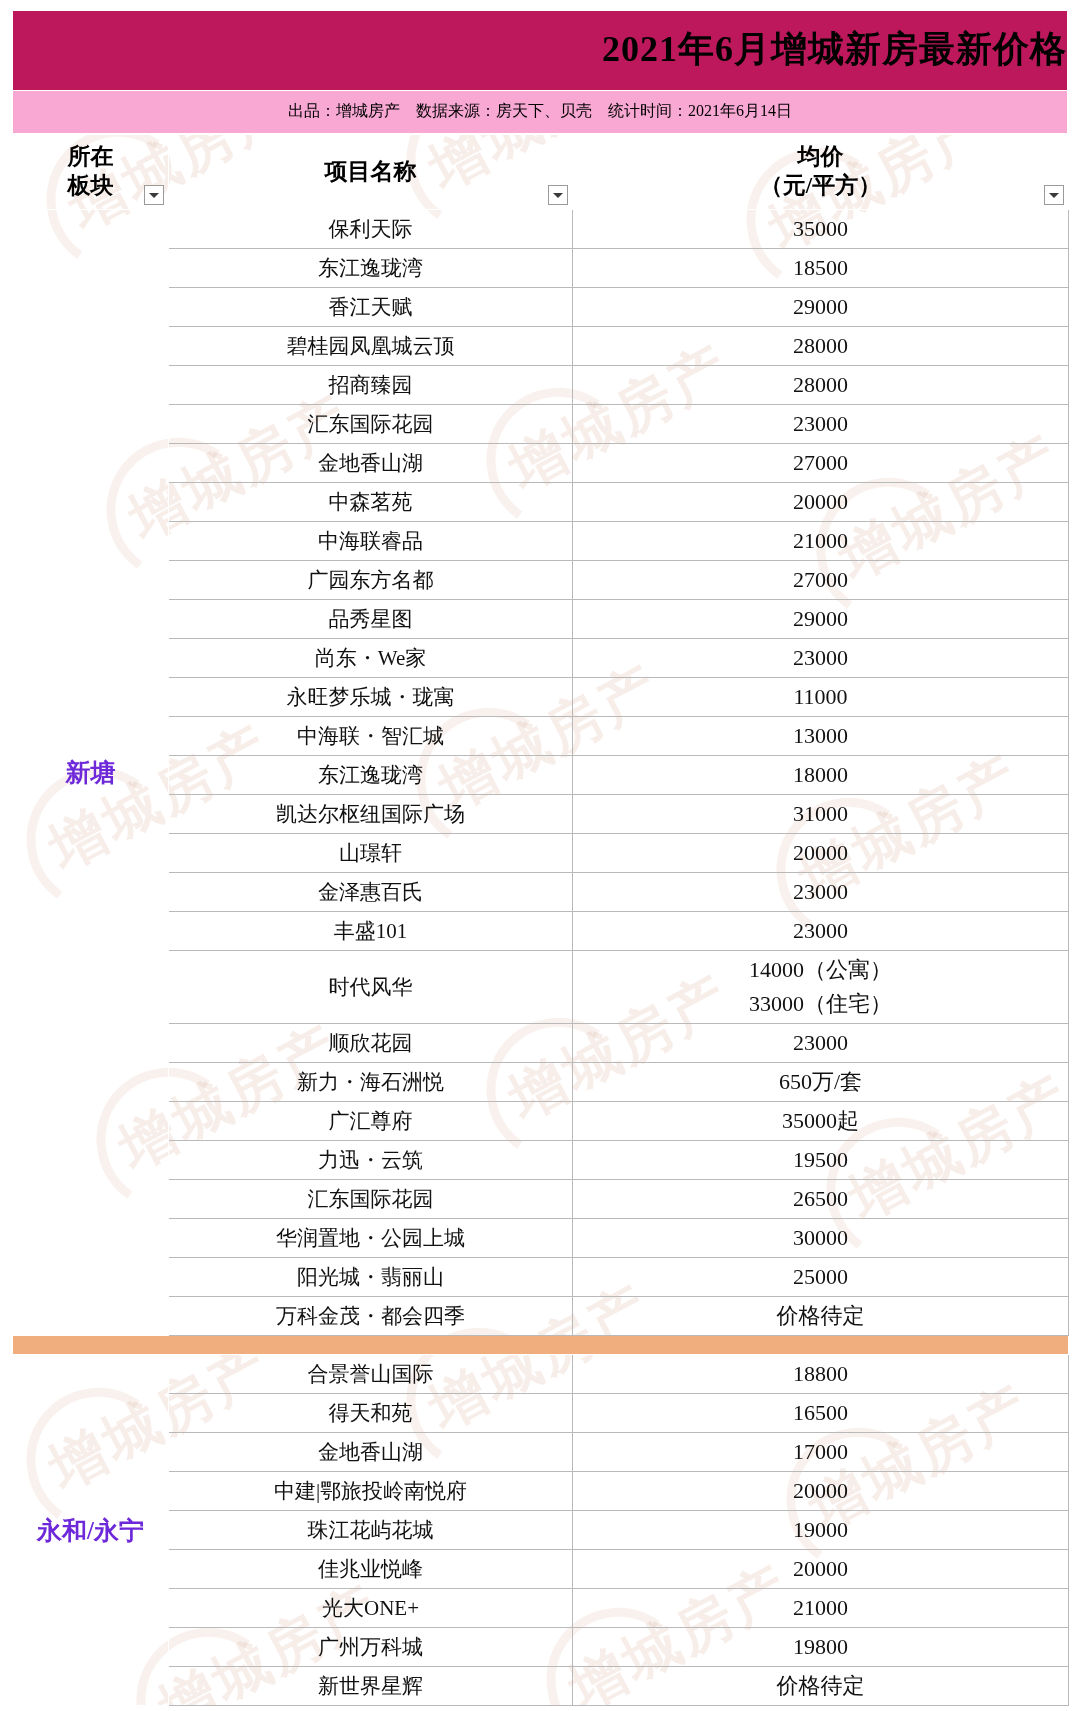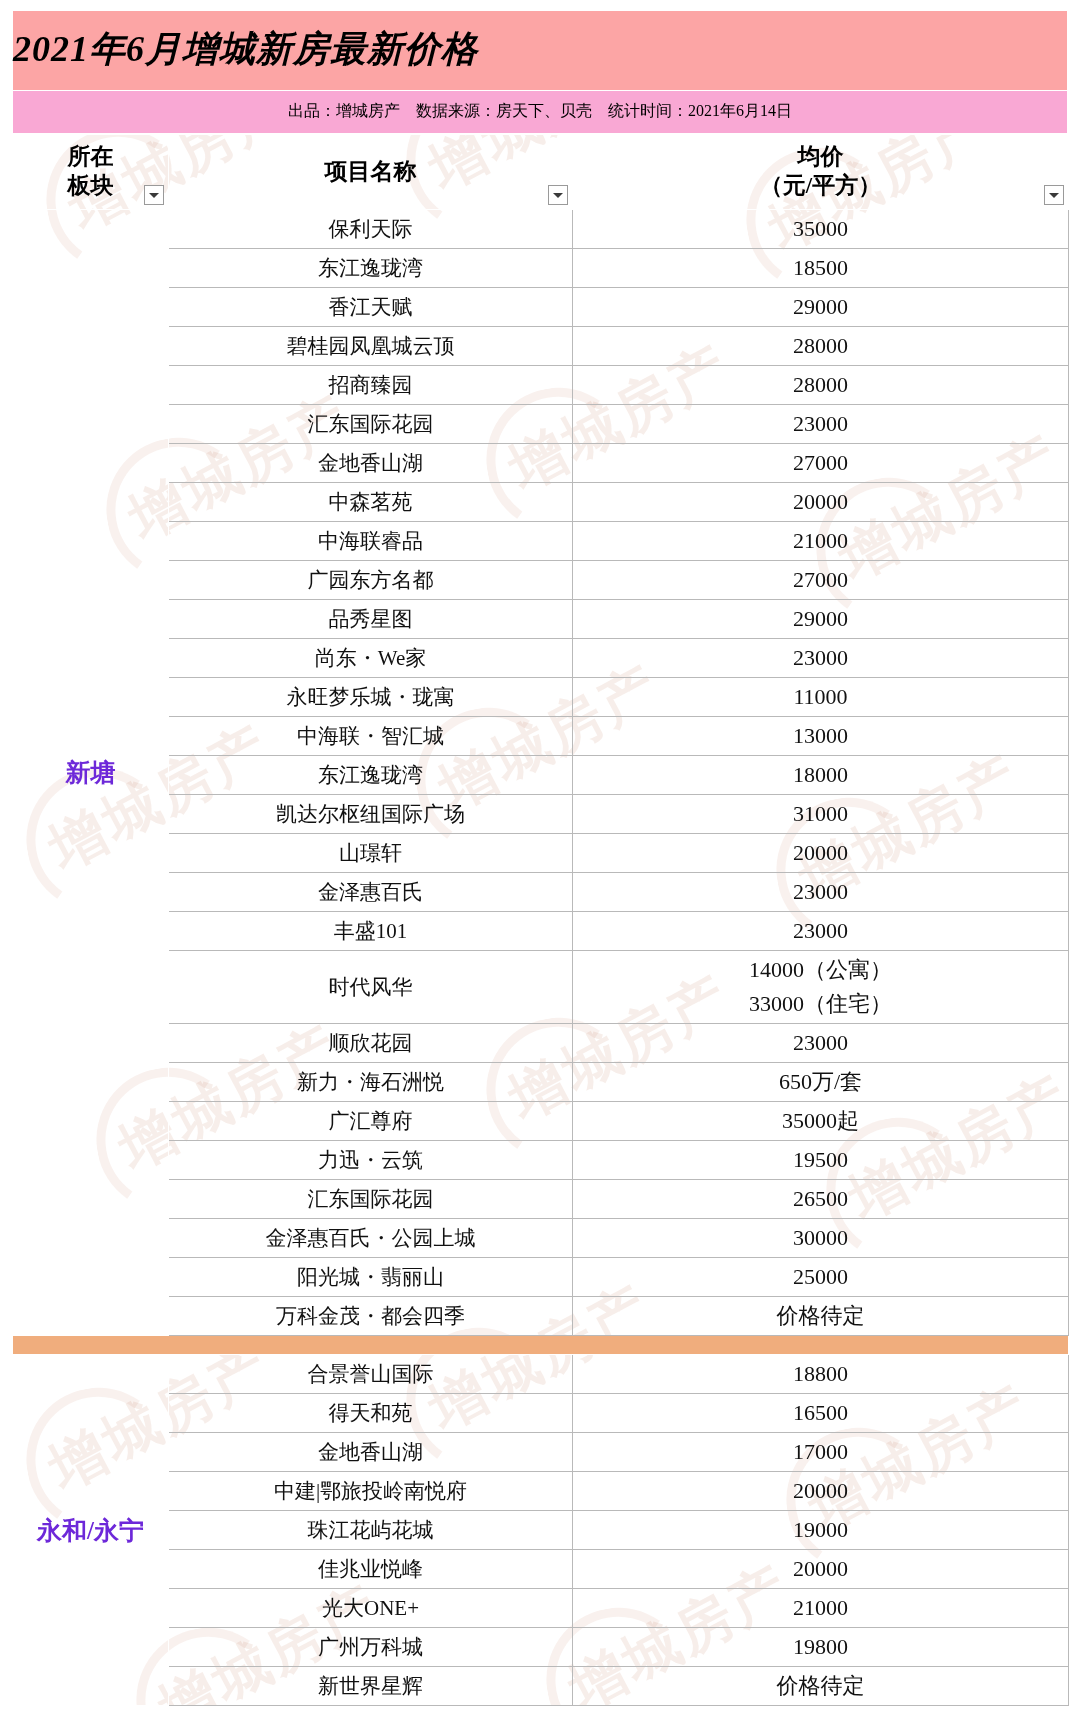--- a/index.html
+++ b/index.html
@@ -49,27 +49,26 @@
     height: 126px;
     border: 9px solid rgba(190, 120, 90, 0.10);
     border-radius: 50%;
     border-right-color: transparent;
     border-bottom-color: transparent;
     transform: rotate(18deg);
   }
 
   
   .title-band {
-    background: #fca5a5;
+    background: #be185d;
     border: 1px solid #ffffff;
-    text-align: left;
+    text-align: right;
     padding: 14px 0 16px 0;
     position: relative;
     z-index: 10;
-    font-style: italic;
   }
   .title-band .title {
     font-family: "Liberation Serif", "DejaVu Serif", serif;
     font-weight: bold;
     font-size: 36px;
     color: #000;
     letter-spacing: 1px;
   }
   .subtitle-band {
     background: #f9a8d4;
@@ -324,21 +323,21 @@
         </tr>
         <tr>
           <td class="name-cell">力迅・云筑</td>
           <td class="price-cell">19500</td>
         </tr>
         <tr>
           <td class="name-cell">汇东国际花园</td>
           <td class="price-cell">26500</td>
         </tr>
         <tr>
-          <td class="name-cell">金泽惠百氏・公园上城</td>
+          <td class="name-cell">华润置地・公园上城</td>
           <td class="price-cell">30000</td>
         </tr>
         <tr>
           <td class="name-cell">阳光城・翡丽山</td>
           <td class="price-cell">25000</td>
         </tr>
         <tr>
           <td class="name-cell">万科金茂・都会四季</td>
           <td class="price-cell">价格待定</td>
         </tr>

